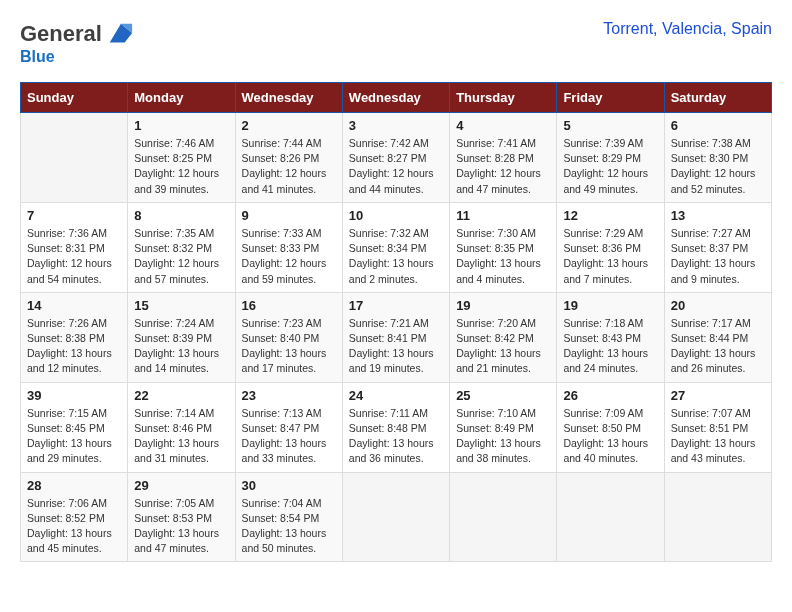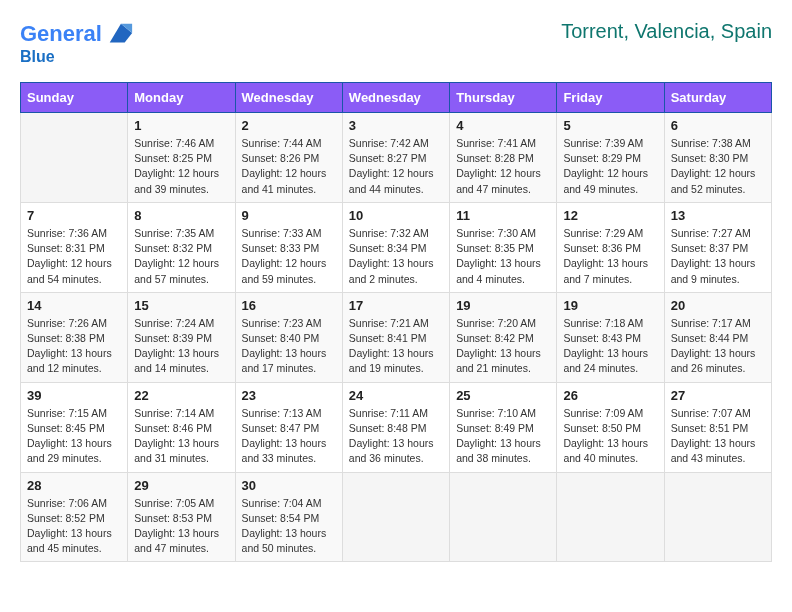--- a/index.html
+++ b/index.html
@@ -17,21 +17,21 @@
       margin-bottom: 16px;
     }
     .logo {
       display: flex;
       align-items: center;
       gap: 4px;
     }
     .logo-text-general {
       font-size: 22px;
       font-weight: bold;
-      color: #3b82f6;
+      color: #404040;
       line-height: 1;
     }
     .logo-text-blue {
       font-size: 16px;
       font-weight: bold;
       color: #1a6fc4;
       line-height: 1;
     }
     .logo-icon {
       width: 28px;
@@ -41,30 +41,30 @@
     .title-block {
       text-align: right;
     }
     .main-title {
       font-size: 36px;
       font-weight: normal;
       color: #333;
       line-height: 1.1;
     }
     .subtitle {
-      font-size: 20px;
-      color: #0f766e;
+      font-size: 16px;
+      color: #1d4ed8;
     }
     .calendar {
       width: 100%;
       border-collapse: collapse;
       border: 1px solid #ccc;
     }
     .calendar th {
-      background-color: #8b5cf6;
+      background-color: #7f1d1d;
       color: #fff;
       font-size: 13px;
       font-weight: bold;
       padding: 7px 6px;
       text-align: left;
       border: 1px solid #1a56a8;
     }
     .calendar td {
       vertical-align: top;
       padding: 5px 6px;

